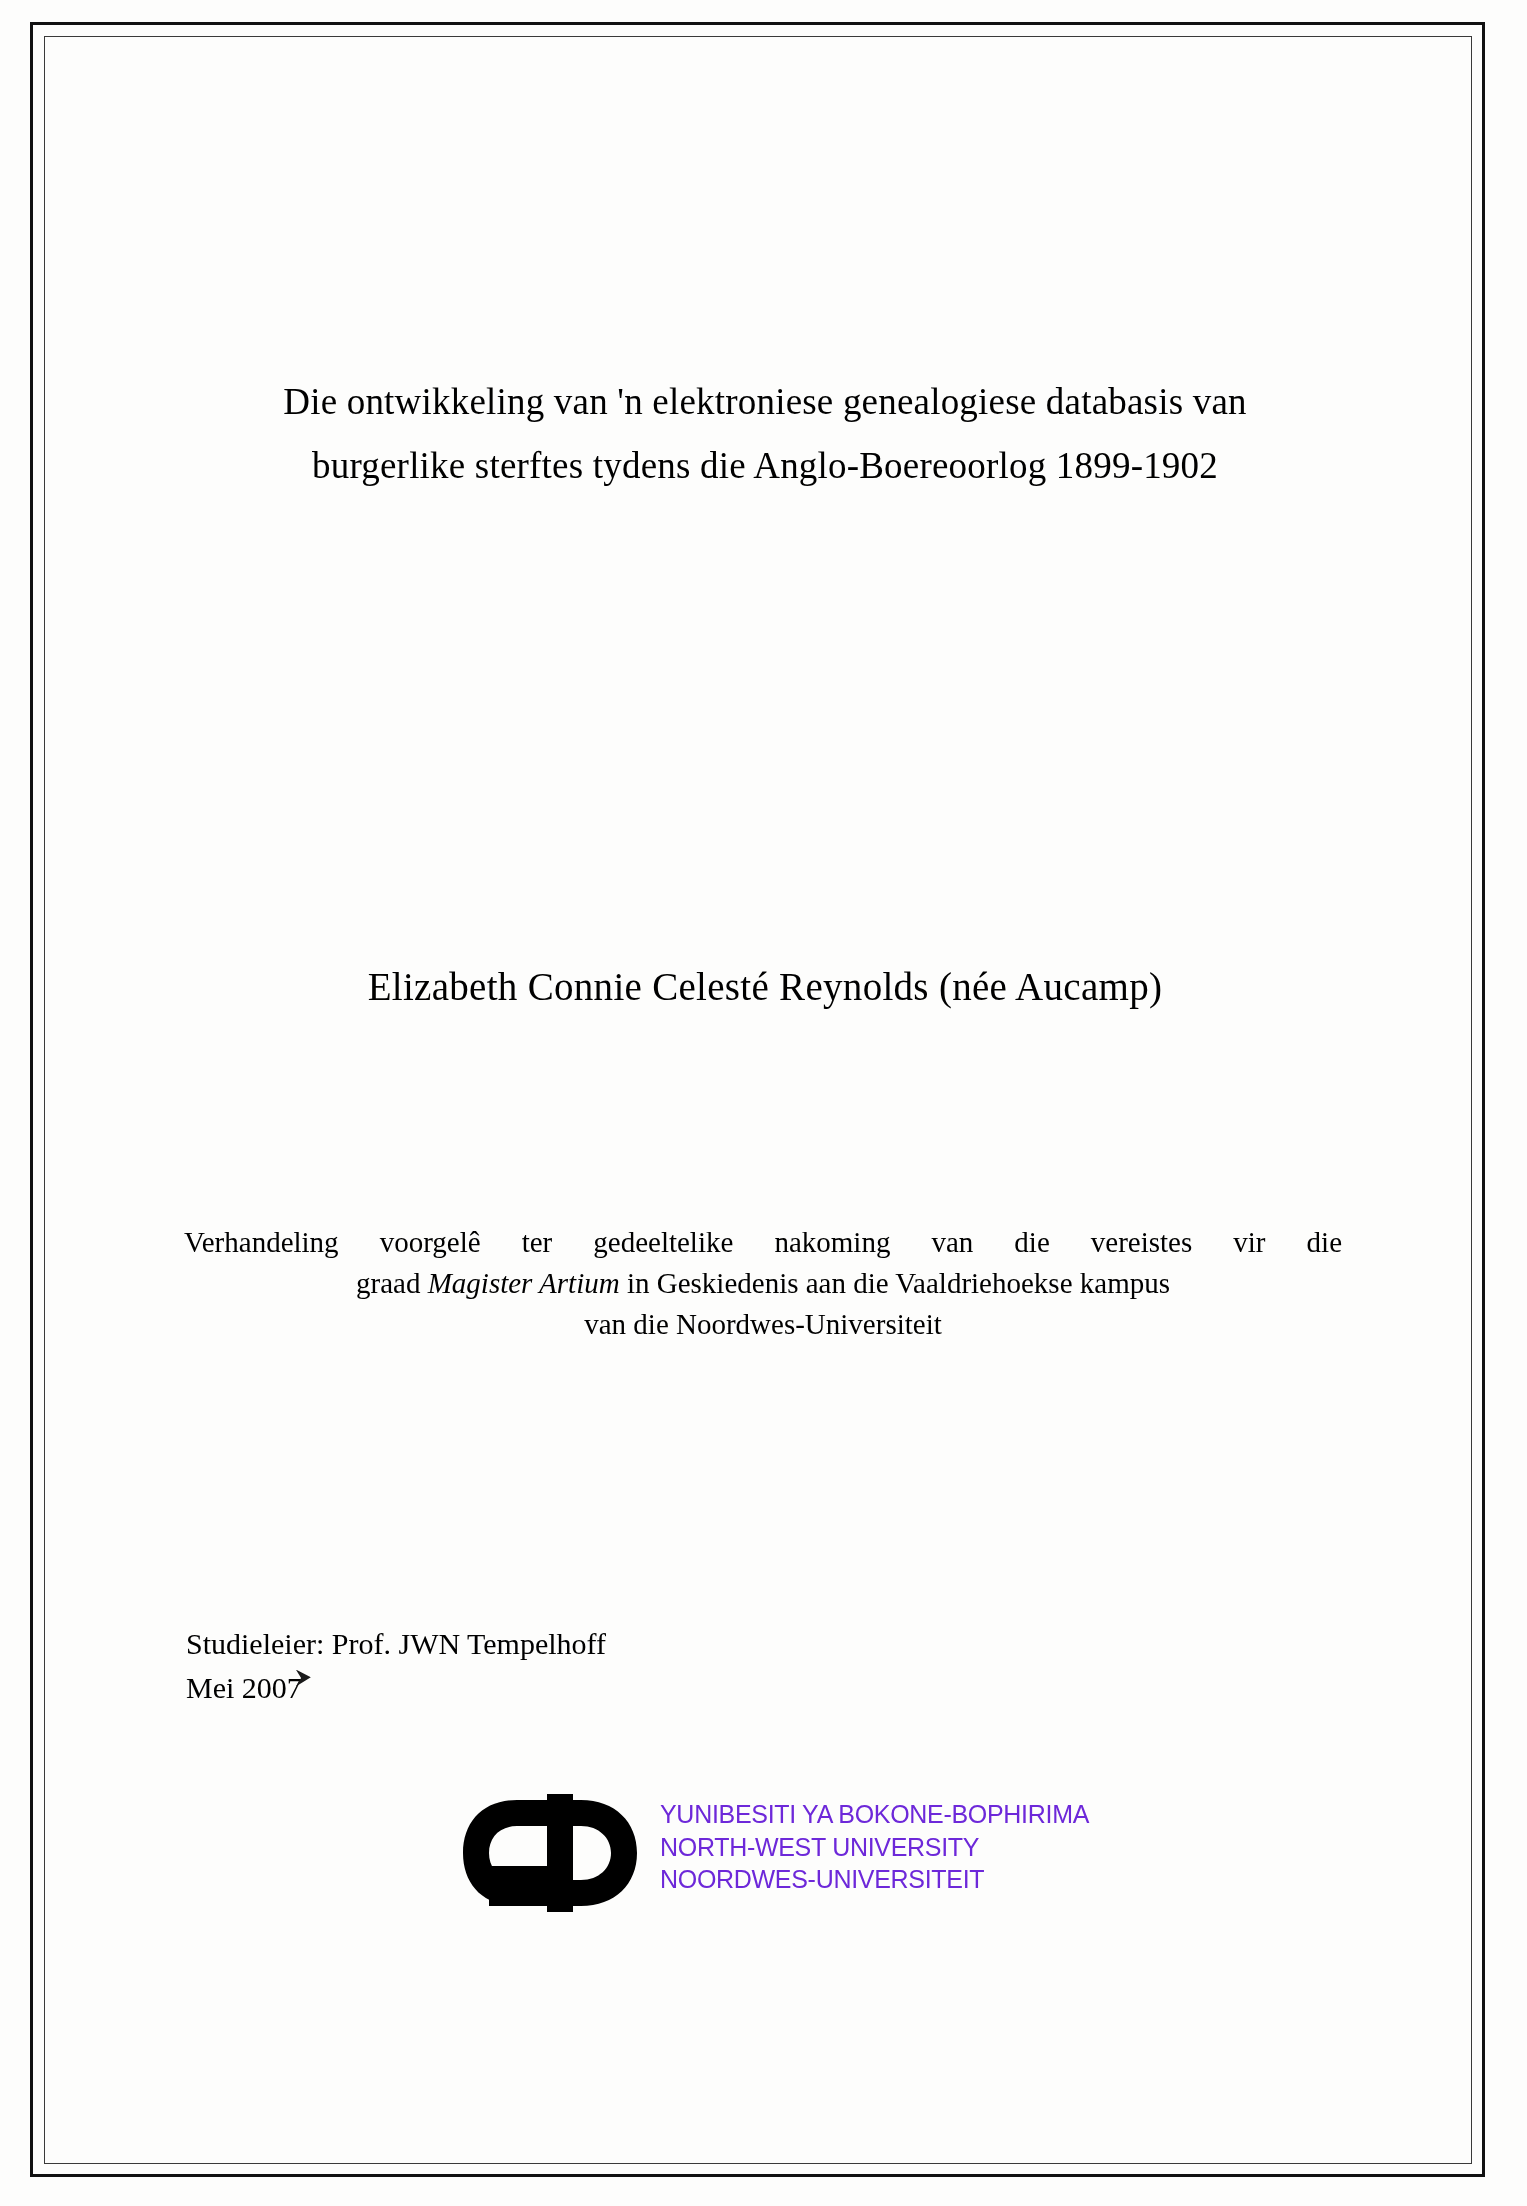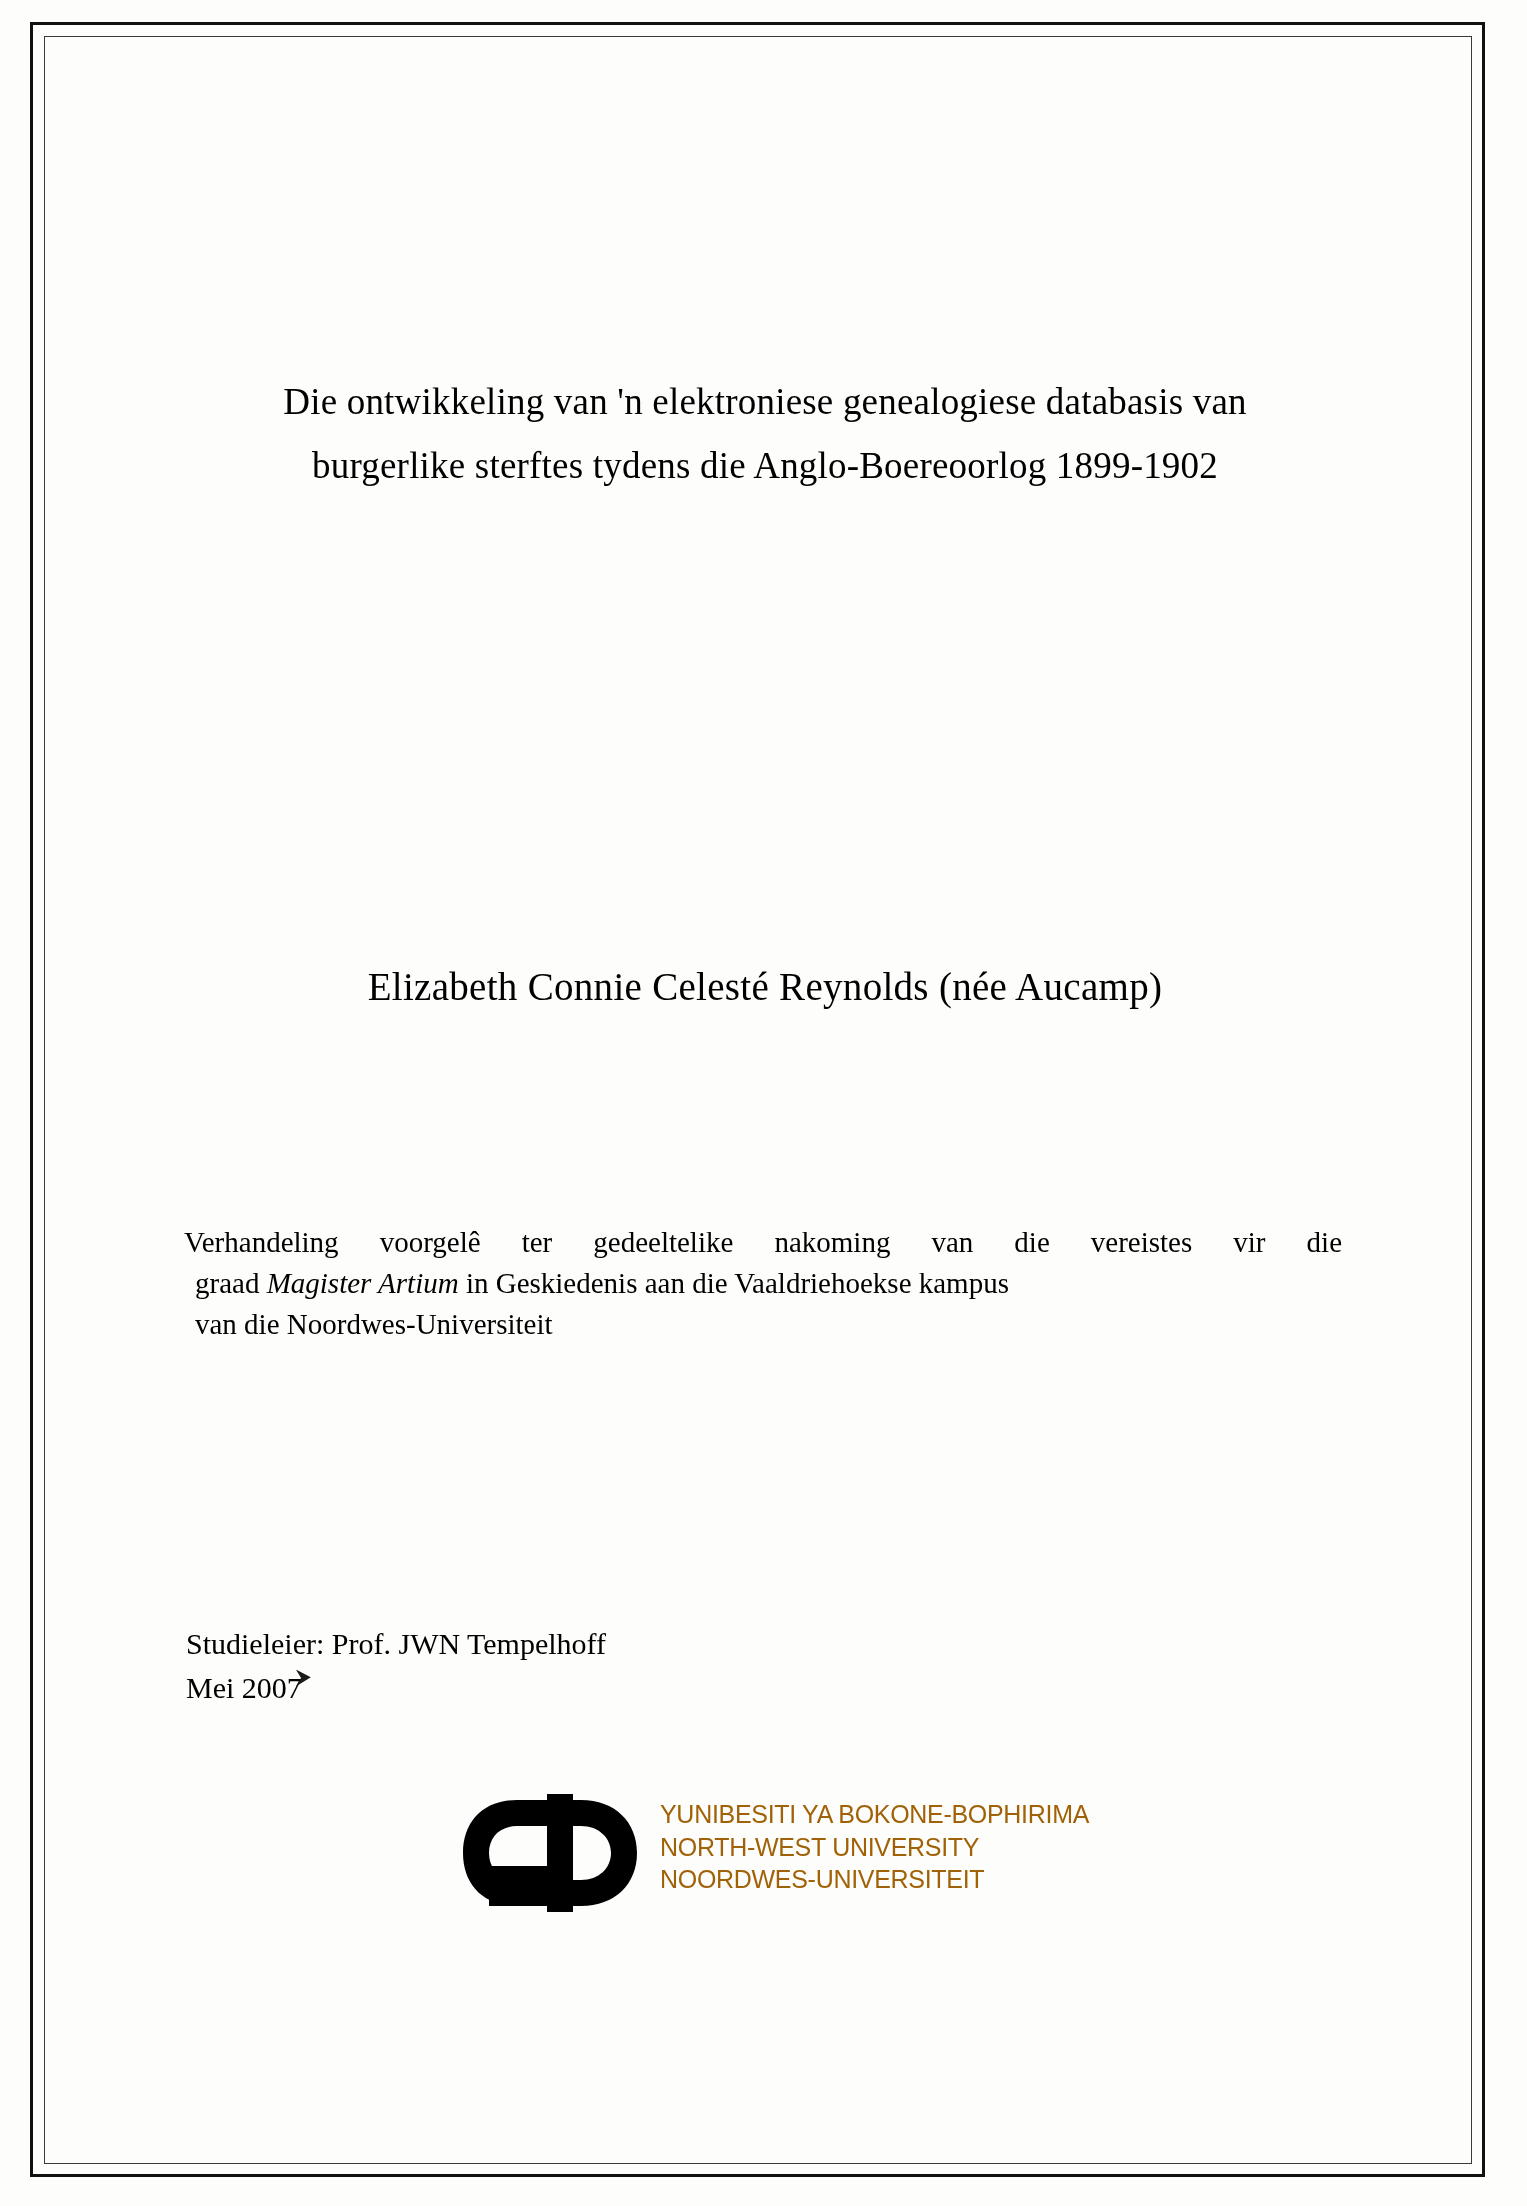--- a/index.html
+++ b/index.html
@@ -92,22 +92,21 @@
     top: 1222px;
     width: 1158px;
     font-size: 29px;
     line-height: 1.42;
   }
   .statement .just {
     text-align: justify;
     text-align-last: justify;
   }
   .statement .normal {
-    text-align: left;
-    margin-left: 11px;
+    text-align: center;
   }
   .statement em {
     font-style: italic;
   }
 
   .supervisor {
     position: absolute;
     left: 186px;
     top: 1622px;
     width: 1000px;
@@ -145,21 +144,21 @@
   }
   .logo-text {
     position: absolute;
     left: 205px;
     top: 8px;
     font-family: "Liberation Sans", sans-serif;
     font-size: 25px;
     line-height: 1.30;
     letter-spacing: -0.3px;
     font-weight: 400;
-    color: #a16207;
+    color: #6d28d9;
   }
 </style>
 </head>
 <body>
 
 <div class="page-scan"></div>
 <div class="scan-frame"></div>
 <div class="scan-frame-inner"></div>
 
 <div class="content">

